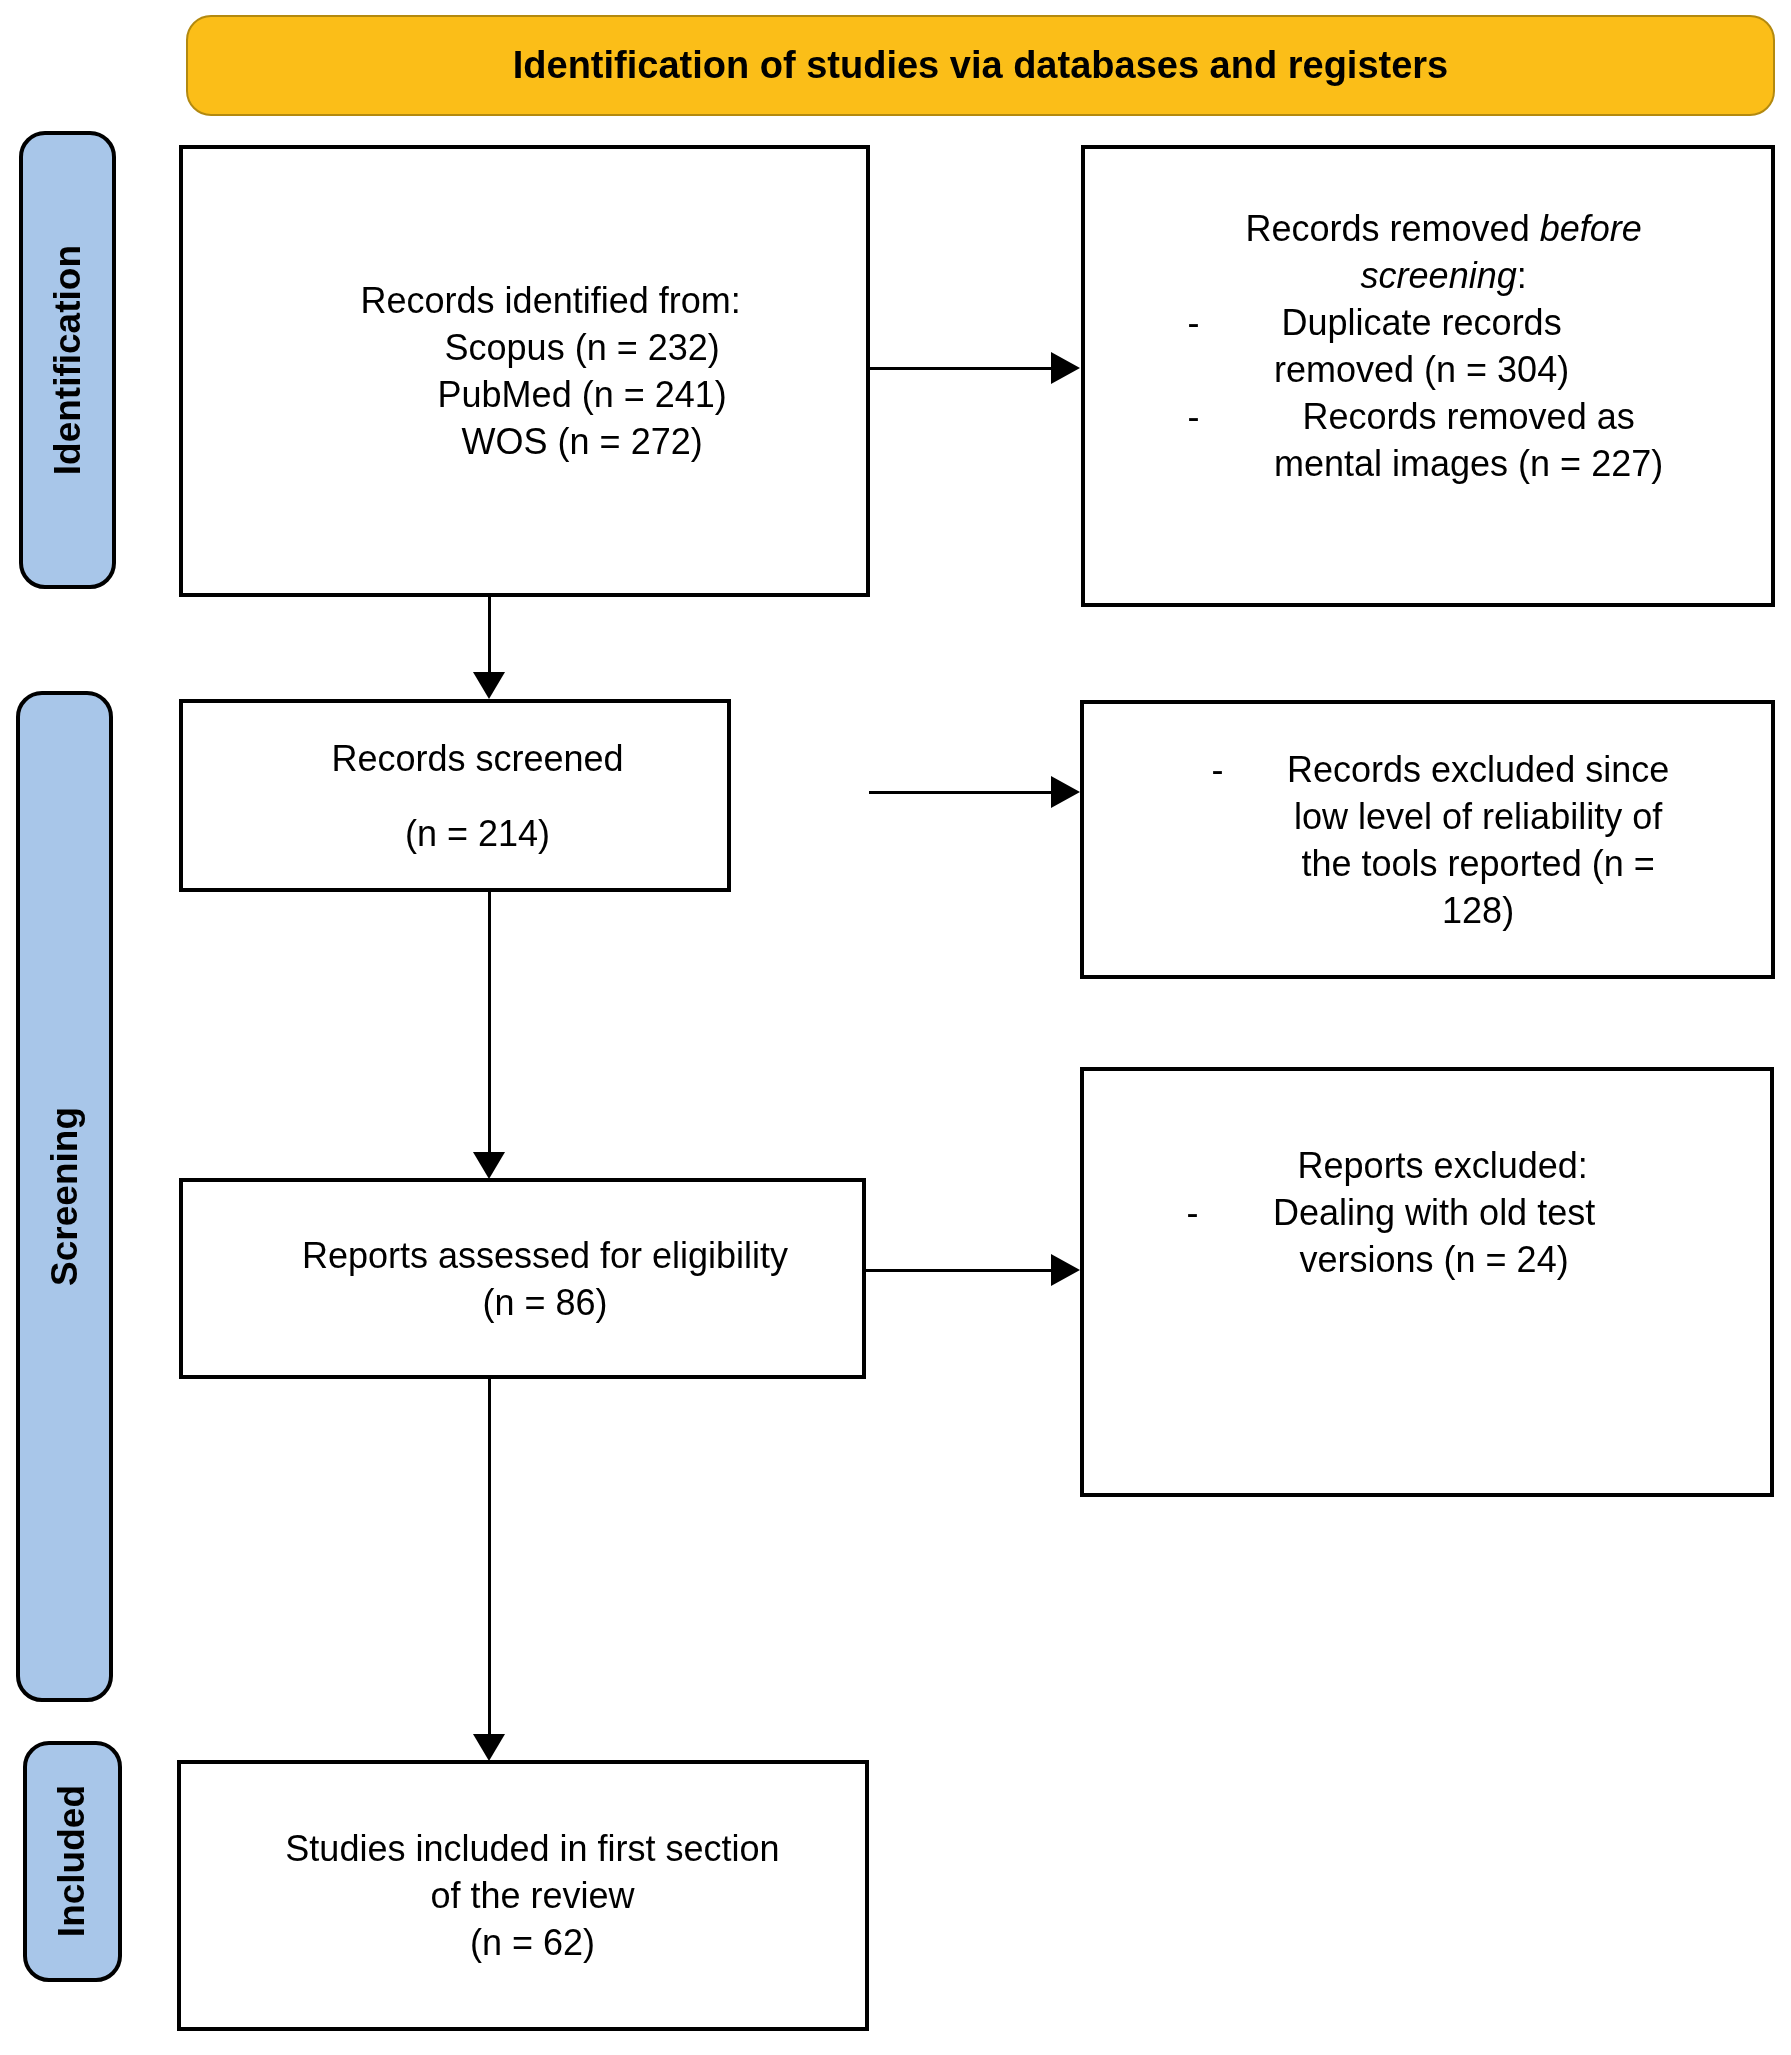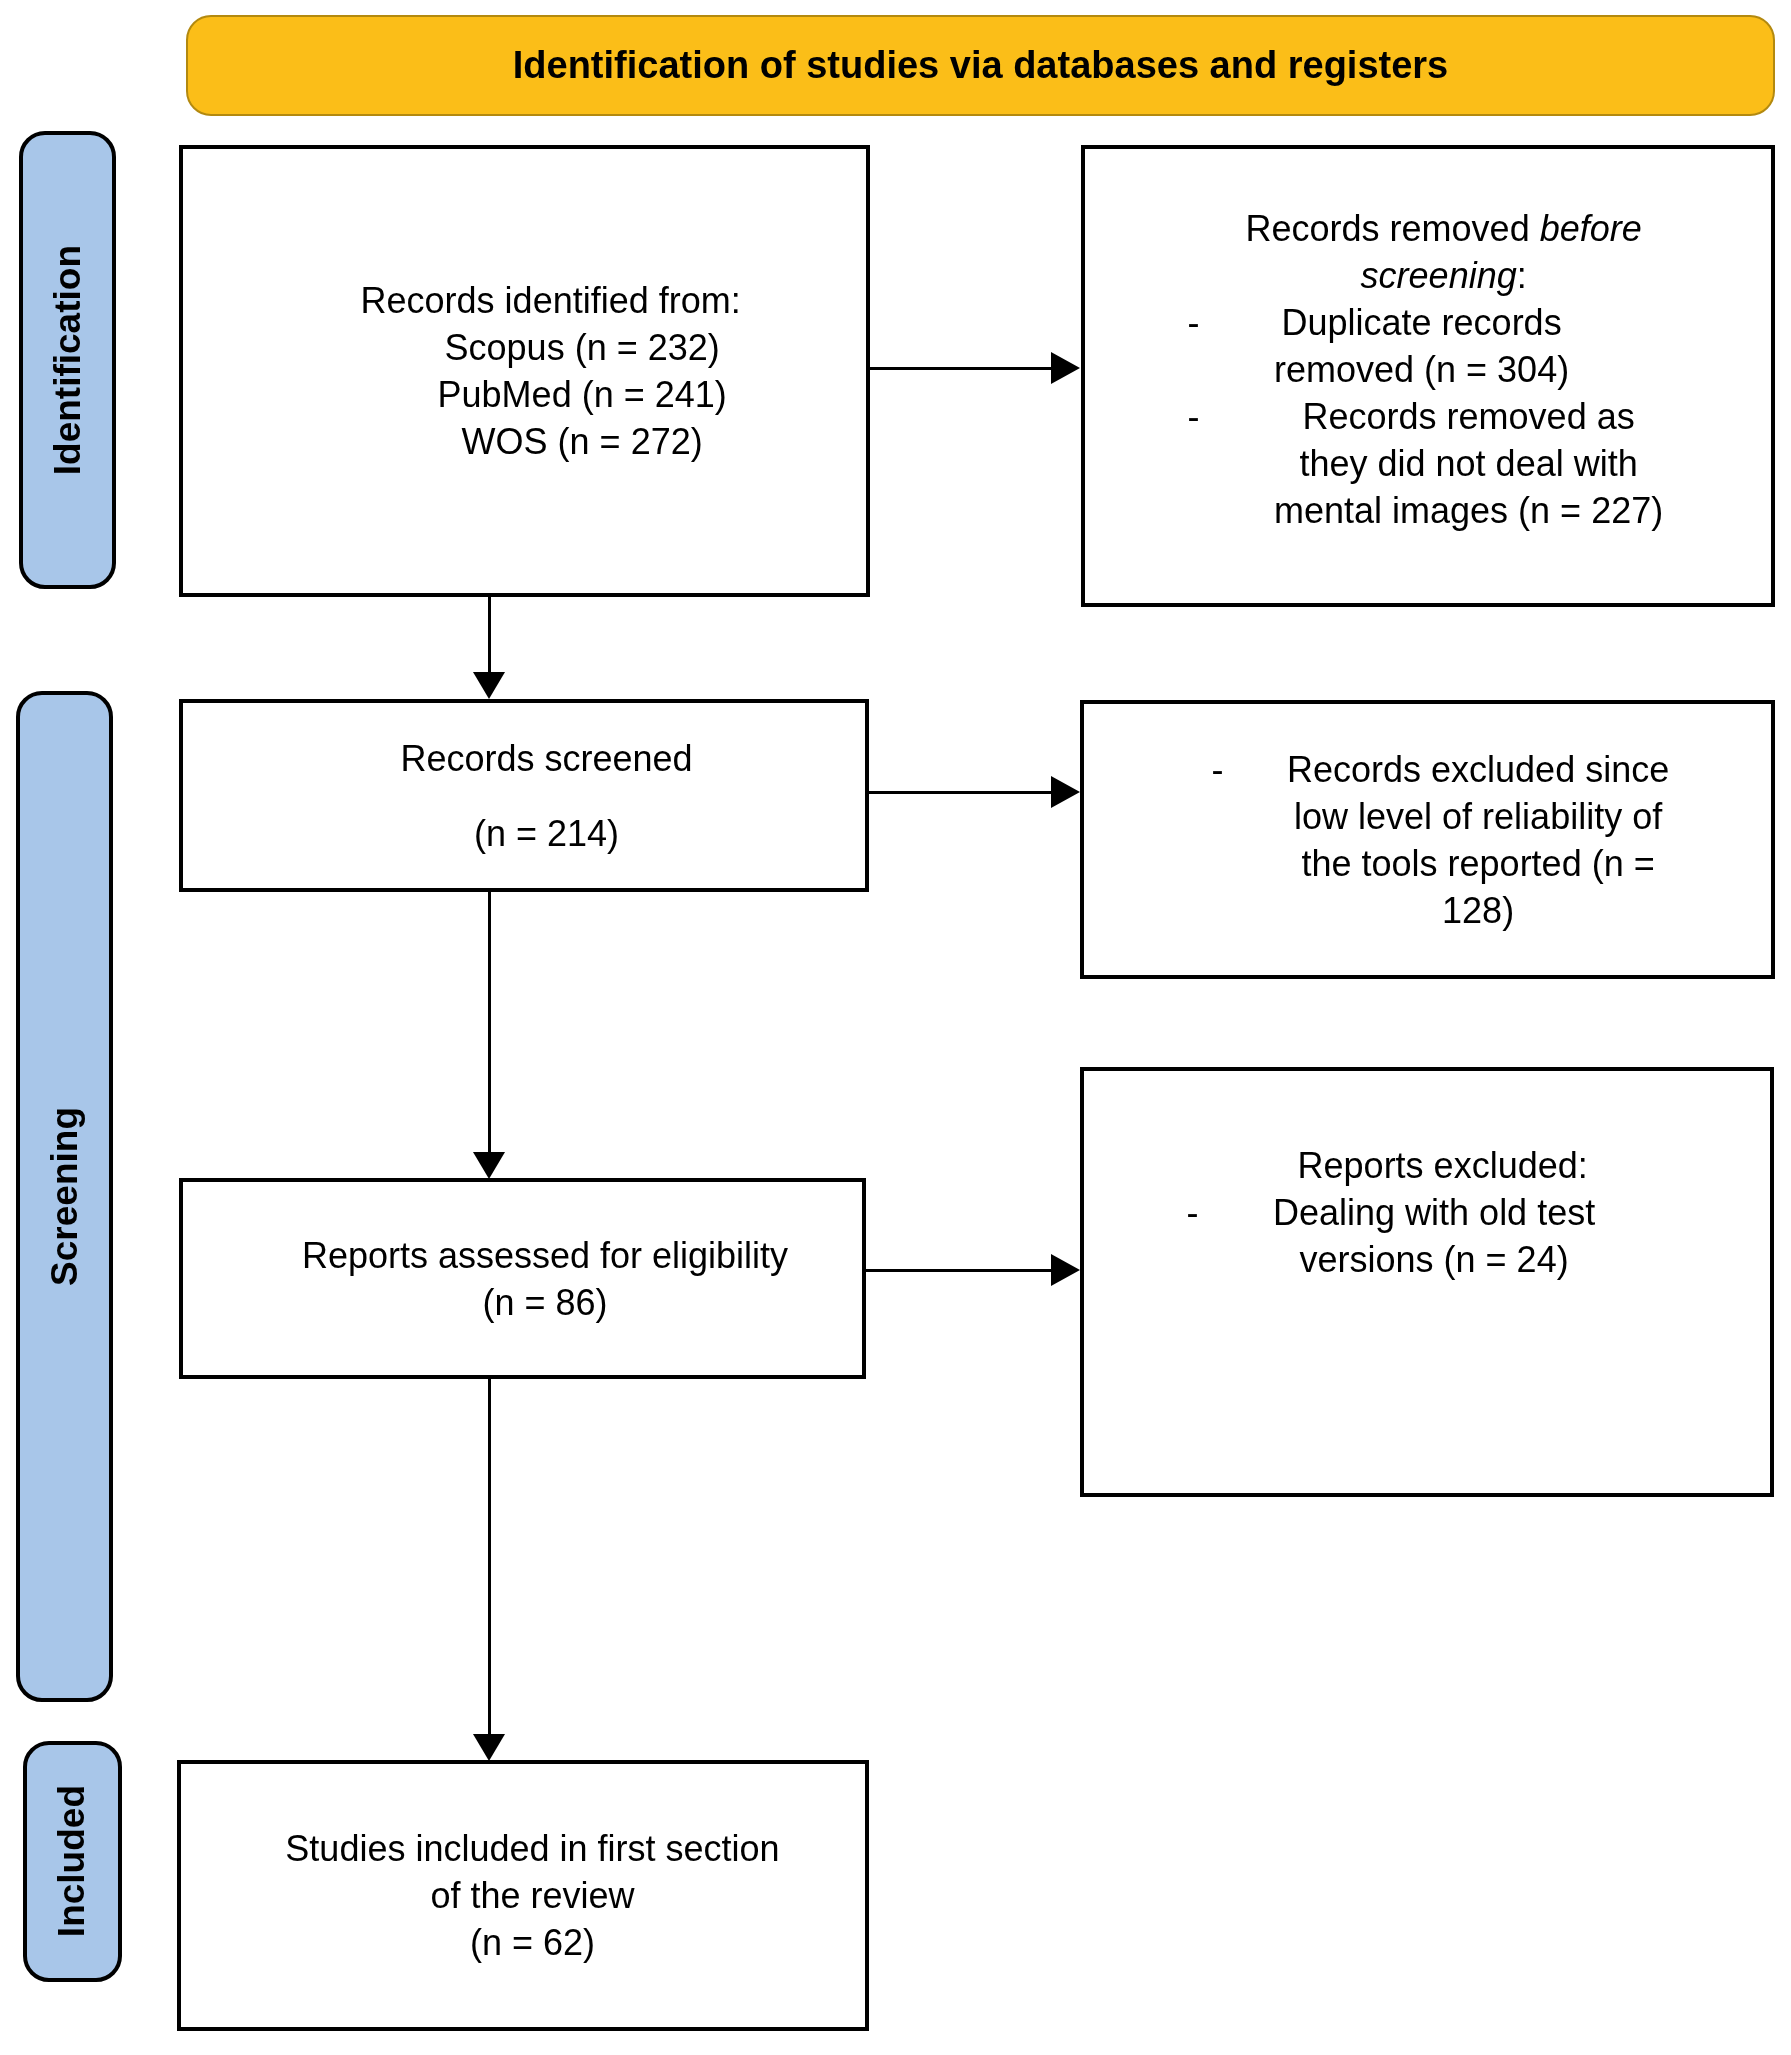--- a/index.html
+++ b/index.html
@@ -113,28 +113,27 @@
         <span class="dash">-</span>
         <div>
           <div class="bline">Duplicate records</div>
           <div class="bline">removed (n = 304)</div>
         </div>
       </div>
       <div class="bullet">
         <span class="dash">-</span>
         <div>
           <div class="bline">Records removed as</div>
-          <div class="bline">they did not deal with</div>
           <div class="bline">mental images (n = 227)</div>
         </div>
       </div>
     </div>
   </div>
 
-  <div class="wbox center-col" style="left:179px; top:699px; width:690px; height:193px; padding-left:45px;gap:28px;">
+  <div class="wbox center-col" style="left:179px; top:699px; width:552px; height:193px; padding-left:45px;gap:28px;">
     <div class="tline">Records screened</div>
     <div class="tline">(n = 214)</div>
   </div>
 
   <div class="wbox" style="left:1080px; top:700px; width:695px; height:279px; padding:42px 10.3px 0 45px;">
     <div class="blist-b">
       <div class="bullet">
         <span class="dash">-</span>
         <div>
           <div class="bline">Records excluded since</div>

